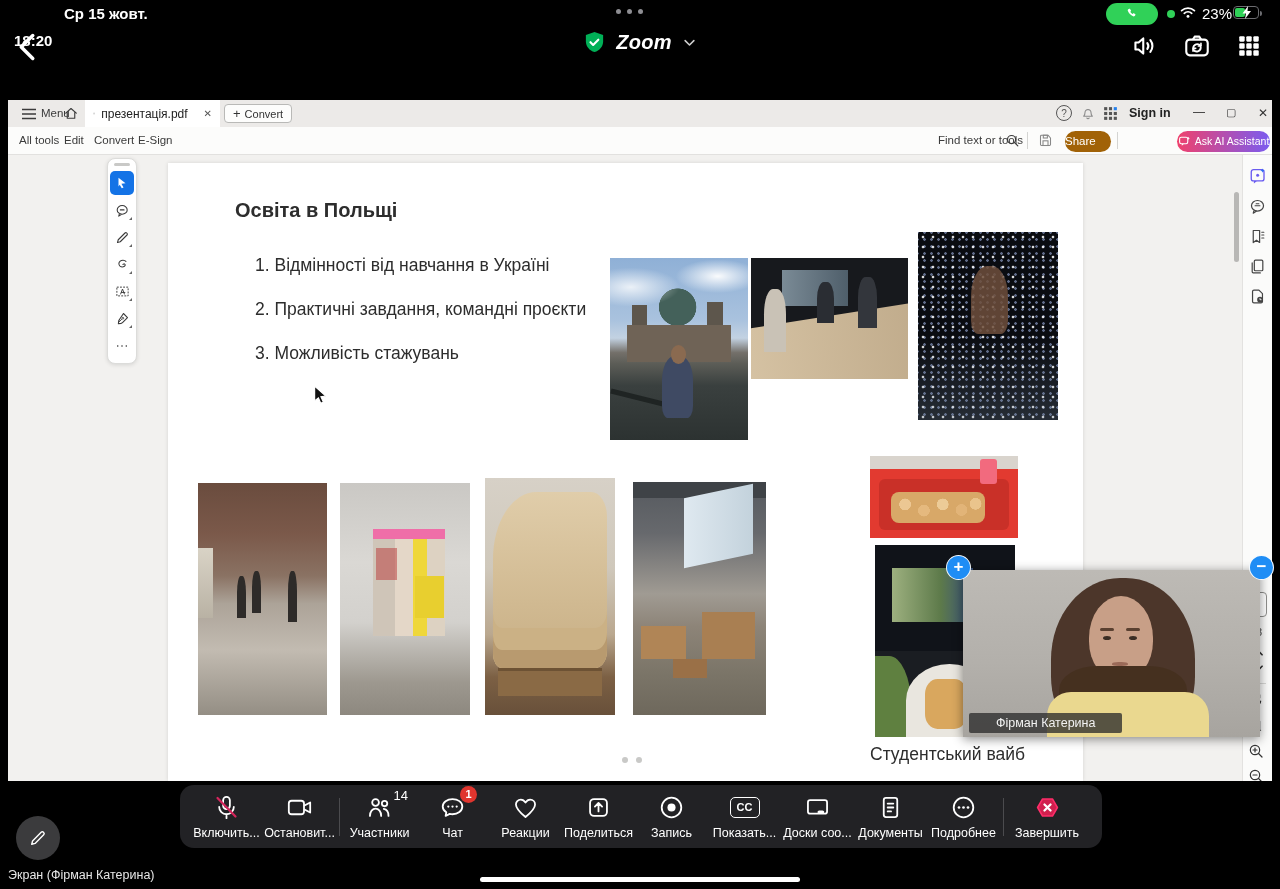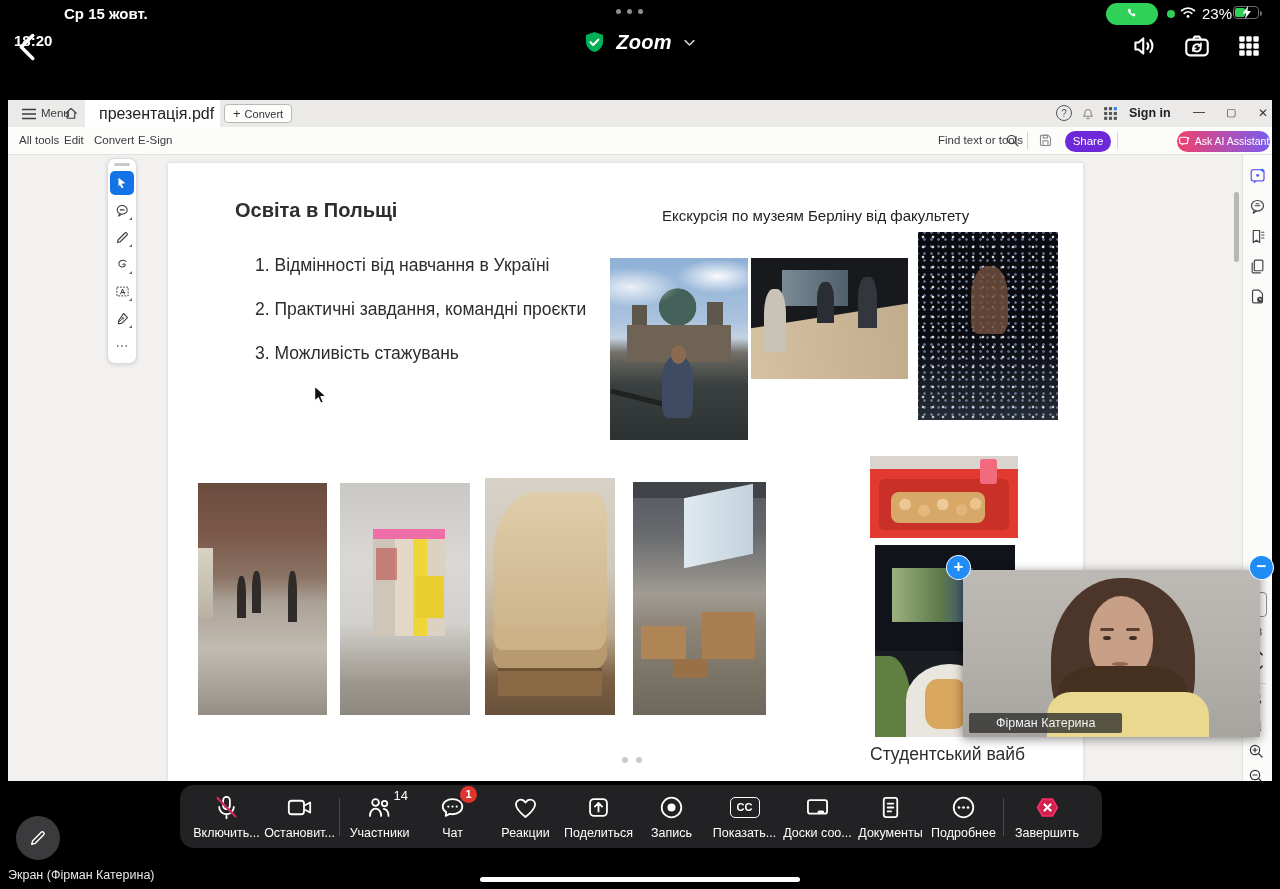--- a/index.html
+++ b/index.html
@@ -25,21 +25,21 @@
   .zh-title { color:#fff; font-size:20px; font-weight:bold; letter-spacing:.3px; }
 
   
   .acw { left:8px; top:100px; width:1264px; height:681px; background:#f2f1ef; overflow:hidden; }
   .acw-titlebar { position:absolute; left:0; top:0; width:100%; height:27px; background:#eceae8; }
   .acw-toolbar { position:absolute; left:0; top:27px; width:100%; height:28px; background:#fcfcfb; border-bottom:1px solid #e2e1df; }
   .tb-label { font-size:11.5px; color:#3b3b3b; }
   .acw-tab { position:absolute; left:77px; top:0; width:135px; height:27px; background:#fff; display:flex; align-items:center; gap:6px; padding:0 8px; }
   .create-btn { position:absolute; left:216px; top:4px; height:19px; padding:0 8px; border:1px solid #b9b9b7; border-radius:4px; background:#fdfdfc; display:flex; align-items:center; gap:4px; font-size:11px; color:#333; }
   .signin { font-size:12.5px; font-weight:bold; color:#222; }
-  .share-pill { position:absolute; left:1057px; top:3.5px; width:46px; height:21px; border-radius:11px; background:#6d28d9; color:#fff; font-size:11.5px; display:flex; align-items:center; justify-content:center; }
+  .share-pill { position:absolute; left:1057px; top:3.5px; width:46px; height:21px; border-radius:11px; background:#a16207; color:#fff; font-size:11.5px; display:flex; align-items:center; }
   .ai-pill { position:absolute; left:1169px; top:3.5px; width:93px; height:21px; border-radius:11px; background:linear-gradient(90deg,#ef416d,#7a5cf0); color:#fff; font-size:10.5px; display:flex; align-items:center; justify-content:center; gap:4px; }
 
   .page { position:absolute; left:160px; top:63px; width:915px; height:618px; background:#fff; box-shadow:0 0 4px rgba(0,0,0,.12); }
 
   
   .ltools { position:absolute; left:99px; top:58px; width:30px; background:#fff; border:1px solid #dcdcda; border-radius:8px; box-shadow:0 1px 4px rgba(0,0,0,.12); padding:4px 0 6px; display:flex; flex-direction:column; align-items:center; gap:3px; }
   .ltools .handle { width:16px; height:3px; border-radius:2px; background:#c9c9c7; margin-bottom:2px; }
   .tool { position:relative; width:24px; height:24px; border-radius:5px; display:flex; align-items:center; justify-content:center; }
   .tool.sel { background:#1473e6; }
   .tool:not(.sel)::after { content:''; position:absolute; right:2px; bottom:2px; border-left:3px solid transparent; border-bottom:3px solid #666; }
@@ -245,21 +245,21 @@
           </g>
         </svg>
       <span class="abs tb-label" style="left:33px;top:7px">Menu</span>
       <svg class="abs" style="left:55px;top:6px" width="16" height="15" viewBox="0 0 24 24">
           <path d="M3.5 11.5 12 4l8.5 7.5M6 10v9.5h12V10" stroke="#3b3b3b" stroke-width="1.8" fill="none" stroke-linecap="round" stroke-linejoin="round"></path>
         </svg>
       <div class="acw-tab">
         <svg width="13" height="13" viewBox="0 0 24 24">
             <path d="M12 3.5l2.6 5.3 5.9.9-4.3 4.1 1 5.8L12 16.9l-5.2 2.7 1-5.8-4.3-4.1 5.9-.9z" stroke="#555" stroke-width="1.7" fill="none" stroke-linejoin="round"></path>
           </svg>
-        <span style="font-size:16px;color:#222">презентація.pdf</span>
+        <span style="font-size:12px;color:#222">презентація.pdf</span>
         <span style="font-size:10px;color:#555;margin-left:10px">✕</span>
       </div>
       <div class="create-btn">
         <span style="font-size:13px;color:#333">+</span>
         <span>Convert</span>
       </div>
       <div class="abs" style="left:1048px;top:5px;width:16px;height:16px;border:1.3px solid #555;border-radius:50%;font-size:10px;color:#555;display:flex;align-items:center;justify-content:center">
           <span>?</span>
         </div>
       <svg class="abs" style="left:1072px;top:5px" width="16" height="16" viewBox="0 0 24 24">
@@ -319,21 +319,20 @@
             <rect x="3" y="4" width="15" height="12" rx="3" stroke="#fff" stroke-width="2" fill="none"></rect>
             <path d="M7 16v4l4-4" fill="#fff"></path>
             <path d="M19 3l.9 2.1L22 6l-2.1.9L19 9l-.9-2.1L16 6l2.1-.9z" fill="#fff"></path>
           </svg>
         <span>Ask AI Assistant</span>
       </div>
     </div>
 
     <div class="page">
       <div class="abs sl-head" style="left:67px;top:36px">Освіта в Польщі</div>
-      <div class="abs sl-small" style="left:494px;top:44px">Екскурсія по музеям Берліну від факультету</div>
       <div class="abs sl-item" style="left:87px;top:92px">1. Відмінності від навчання в Україні</div>
       <div class="abs sl-item" style="left:87px;top:136px">2. Практичні завдання, командні проєкти</div>
       <div class="abs sl-item" style="left:87px;top:180px">3. Можливість стажувань</div>
 
       <div class="photo p1" style="left:442px;top:95px;width:138px;height:182px">
           <div class="tw1"></div>
           <div class="tw2"></div>
           <div class="bld"></div>
           <div class="rail"></div>
           <div class="fig"></div>

